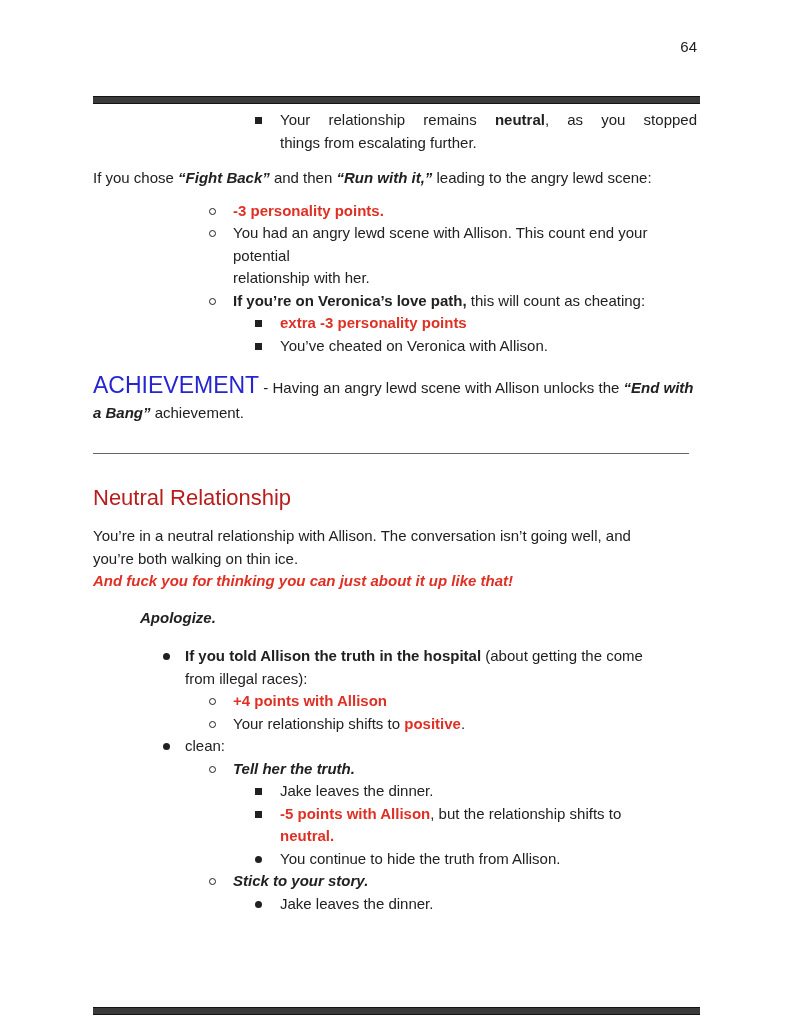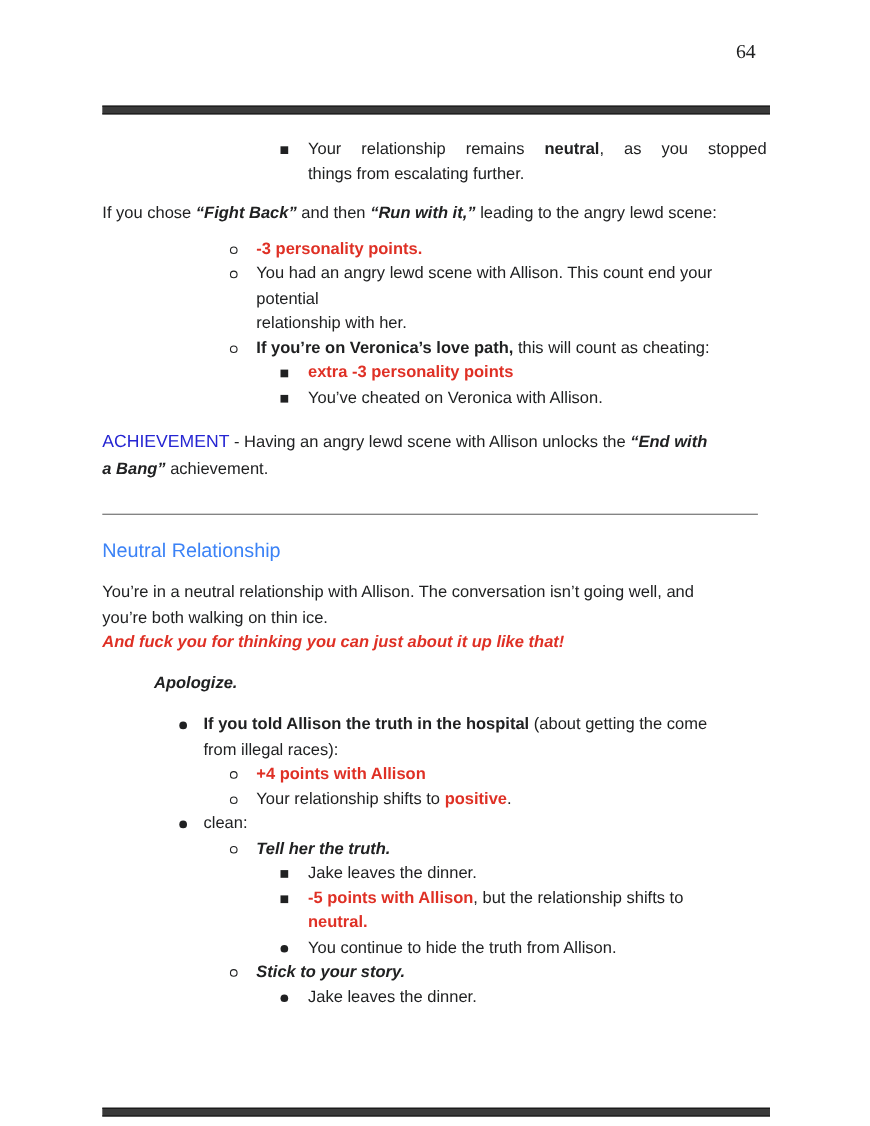--- a/index.html
+++ b/index.html
@@ -6,49 +6,49 @@
     --ink:#202122;
     --red:#df3025;
     --blue:#2525d2;
     --rule:#3a3a3a;
   }
   html,body{margin:0;padding:0;background:#fff;}
   .page{
     position:relative;width:791px;height:1024px;background:#ffffff;overflow:hidden;
     font-family:"Liberation Sans",sans-serif;font-size:15px;line-height:22.5px;color:var(--ink);
   }
-  .page-number{position:absolute;top:36px;right:104px;font-size:18px;font-family:Liberation Serif, serif;}
+  .page-number{position:absolute;top:36px;right:94px;font-size:15px;}
   .rule{position:absolute;left:93px;width:607px;height:6px;background:var(--rule);
     border-top:1.5px solid #141414;border-bottom:1.5px solid #141414;}
   .rule-top{top:96px}
   .rule-bottom{top:1007px}
   .content{position:absolute;left:93px;top:104px;width:607px;}
   .b{font-weight:700}
   .bi{font-weight:700;font-style:italic}
   .red{color:var(--red)}
   .li{position:relative}
   .marker{position:absolute;top:8px;width:7px;height:7px;}
   .m1{left:70px}
   .m2{left:116px}
   .m3{left:162px}
   .sq{background:var(--ink)}
   .circ{border:1.5px solid var(--ink);border-radius:50%;box-sizing:border-box;background:transparent}
   .disc{background:var(--ink);border-radius:50%}
   .t1{margin-left:92px}
   .t2{margin-left:140px}
   .t3{margin-left:187px}
-  .top-bullet{margin-top:21px}
+  .top-bullet{margin-top:5px}
   .top-bullet .txt{margin-left:187px;width:417px}
   .jline{text-align:justify;text-align-last:justify}
   .chose{margin-top:13px}
   .fight{margin-top:10px}
   .achv{margin-top:16px;line-height:25px}
-  .achv-label{font-size:16px;color:var(--blue)}
+  .achv-label{font-size:23px;color:var(--blue)}
   .sep{margin-top:28px;width:596px;height:1px;background:#666;}
-  .heading{margin-top:20px;font-size:18px;line-height:25px;color:#3b82f6;}
+  .heading{margin-top:31px;font-size:22px;line-height:25px;color:#b91c1c;}
   .neutral-para{margin-top:15px}
   .choice{margin-top:14px;margin-left:47px}
   .apol{margin-top:16px}
 </style>
 </head>
 <body>
 
 <div class="page">
 
   <div class="page-number">64</div>

